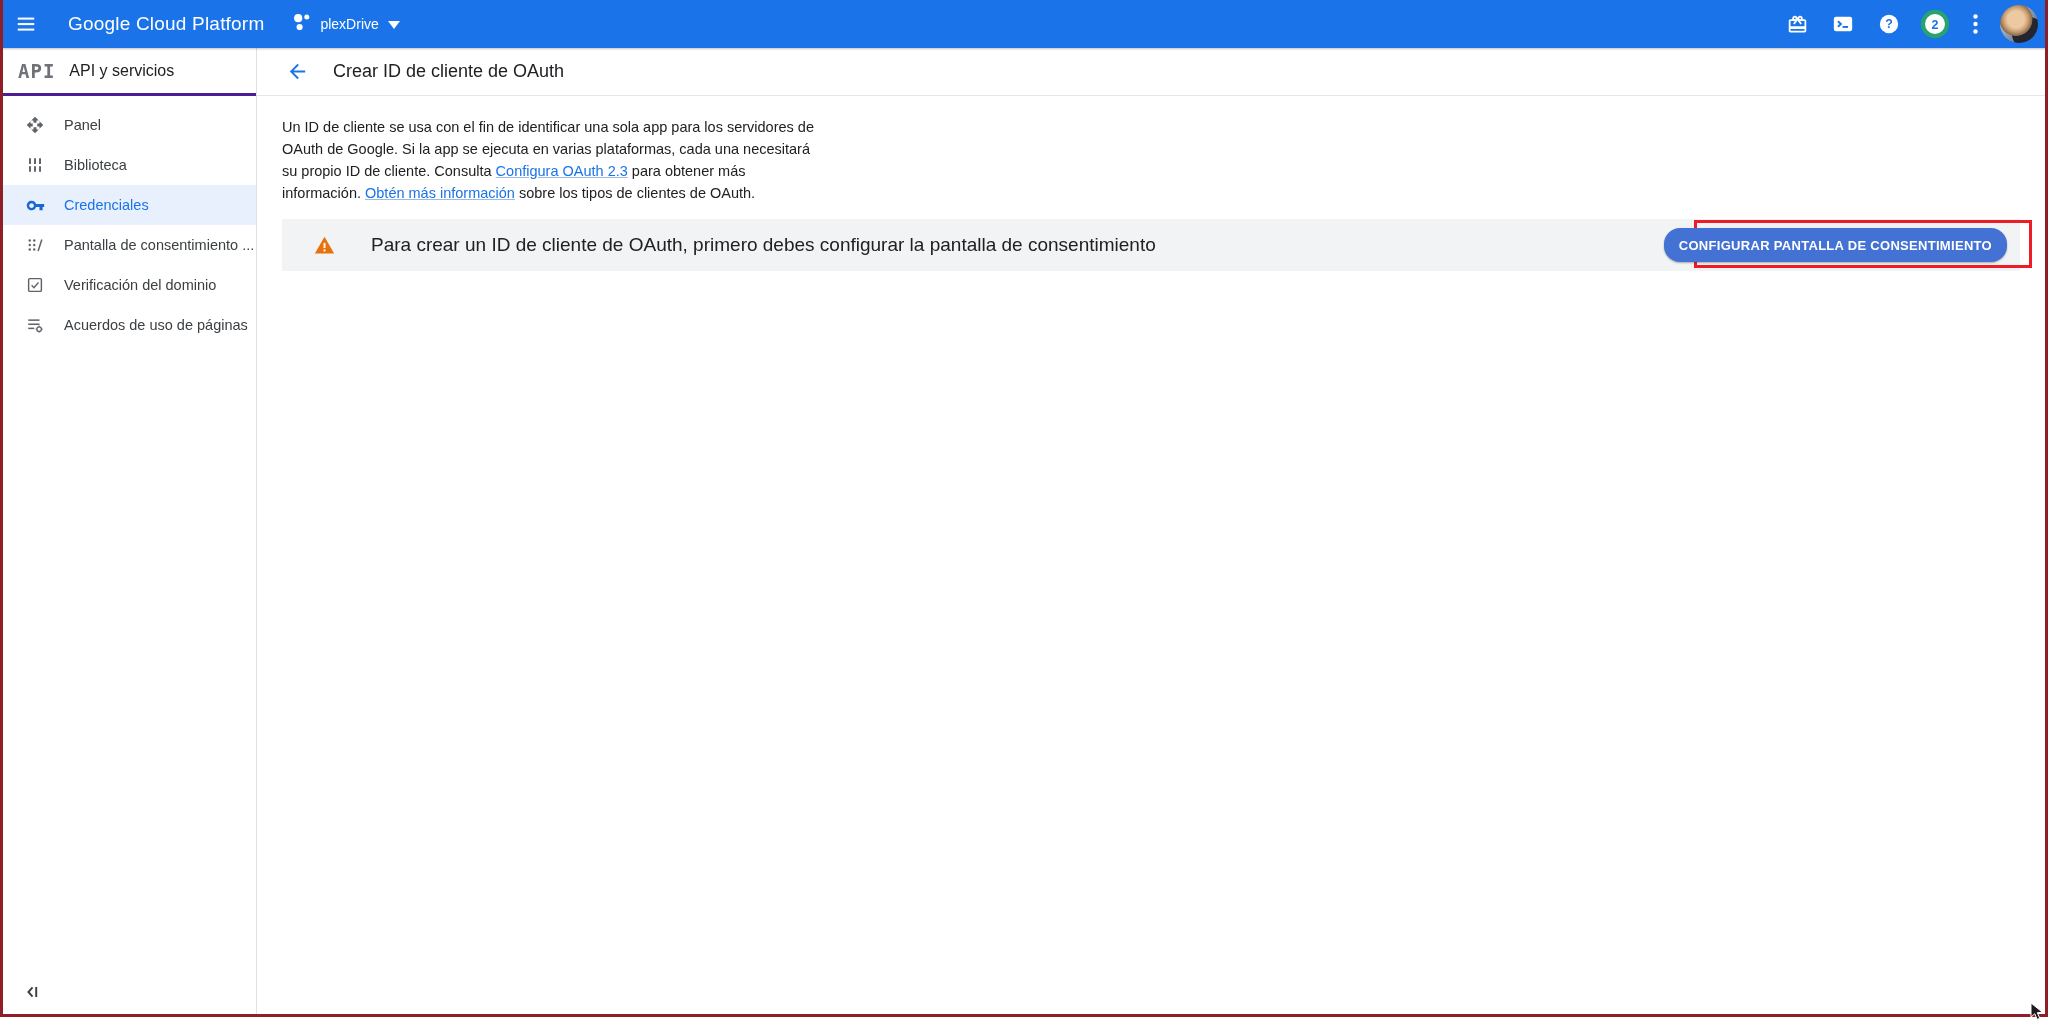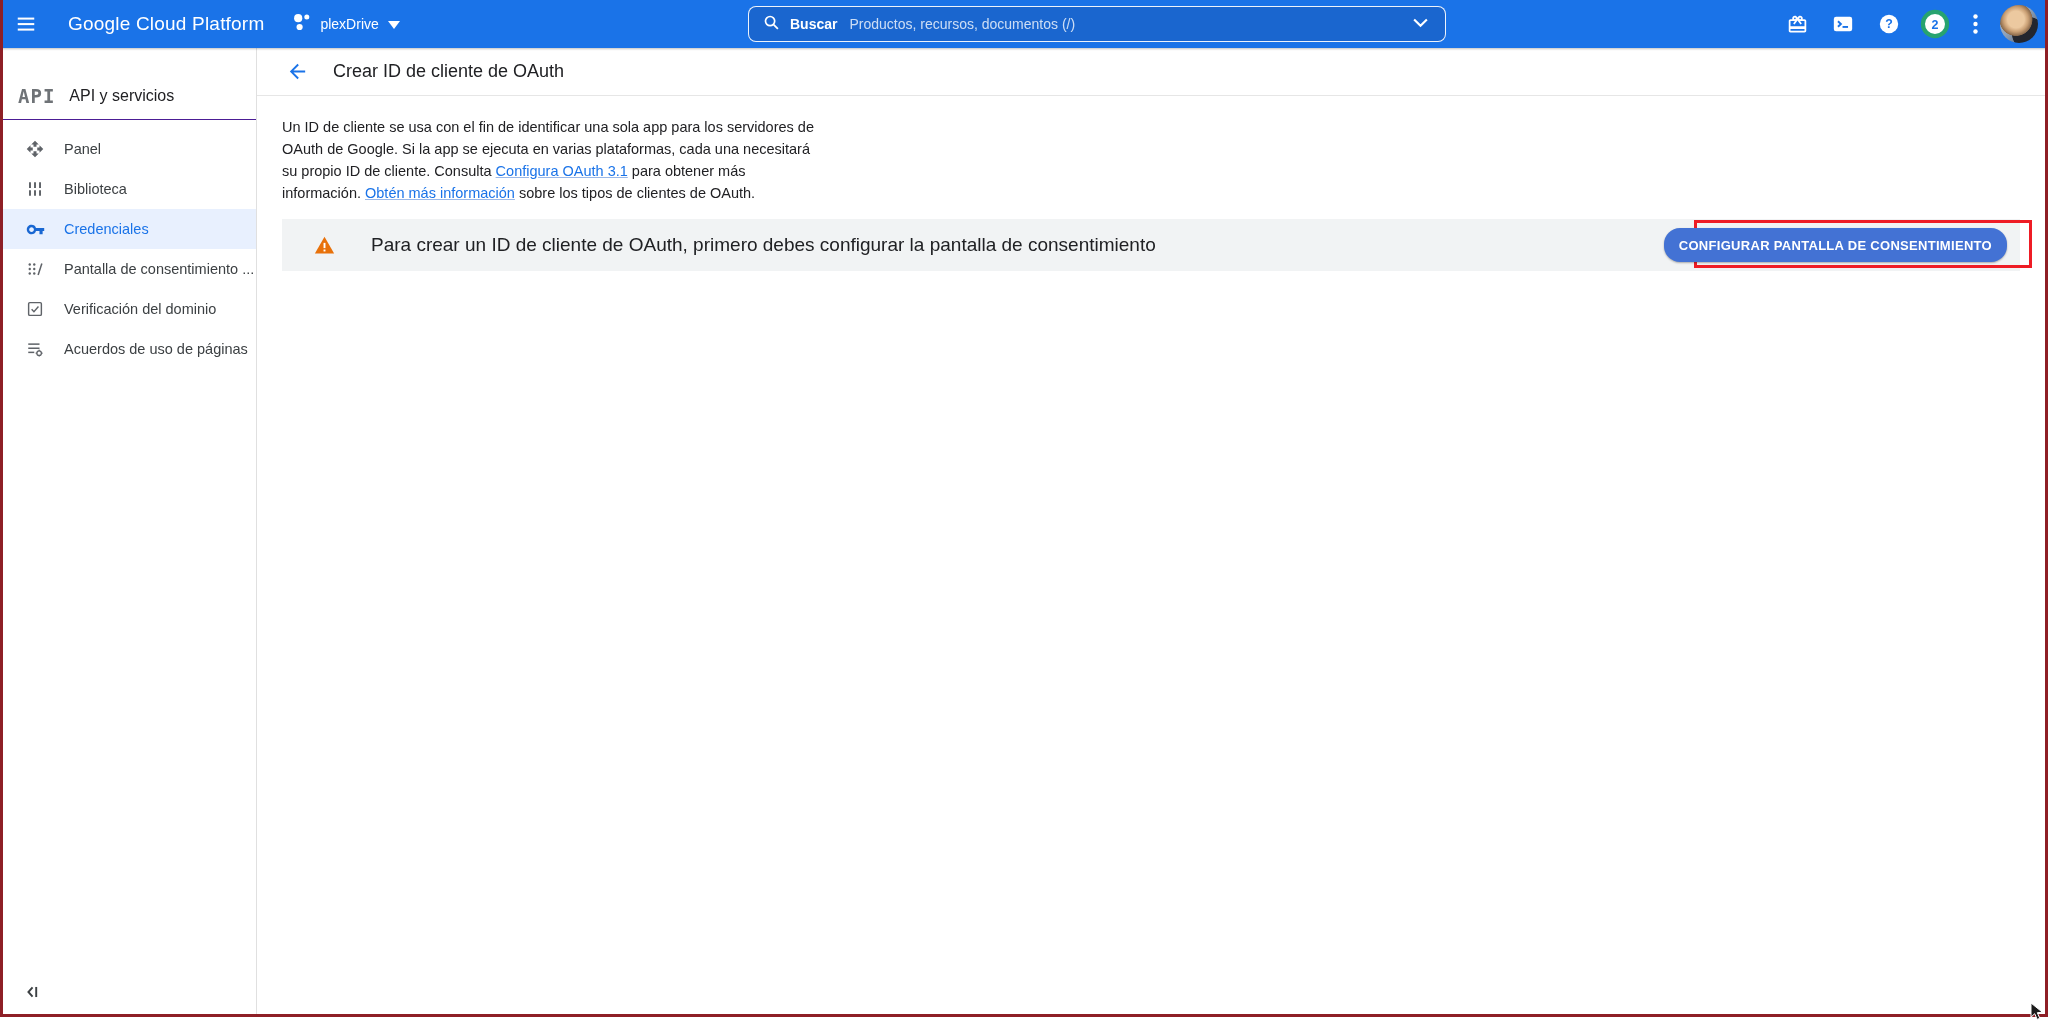--- a/index.html
+++ b/index.html
@@ -35,21 +35,21 @@
             background:
               radial-gradient(circle at 42% 38%, #ecc9a0 0 26%, #caa075 38%, #8a6a4c 50%, rgba(0,0,0,0) 52%),
               radial-gradient(circle at 75% 75%, #23262e 0 40%, rgba(0,0,0,0) 42%),
               linear-gradient(135deg,#b9c6d8 0%, #8fa3bb 45%, #4a4f5c 100%); }
 
   
   .body-row { position:absolute; left:0; top:48px; width:2048px; height:969px; display:flex; }
 
   
   .sidebar { width:257px; height:100%; background:#fff; border-right:1px solid #e0e0e0; position:relative; }
-  .side-head { height:48px; display:flex; align-items:center; padding-left:18px; border-bottom:1px solid #4c1d95;margin-top:24px; }
+  .side-head { height:48px; display:flex; align-items:center; padding-left:18px; border-bottom:3px solid #4c1d95; }
   .api-logo { font-family:"DejaVu Sans Mono", monospace; font-weight:bold; font-size:19px;
               color:#6f7377; letter-spacing:1px; }
   .side-title { font-size:16px; color:#212124; margin-left:14px; }
   .nav { padding-top:9px; }
   .nav-item { height:40px; display:flex; align-items:center; padding-left:25px; cursor:pointer; }
   .nav-item .nav-icon { width:20px; height:20px; display:flex; align-items:center; justify-content:center; }
   .nav-item .nav-label { font-size:14.5px; color:#3c4043; margin-left:19px; white-space:nowrap; }
   .nav-item.selected { background:#e8f0fe; }
   .nav-item.selected .nav-label { color:#1a73e8; }
   .collapse-btn { position:absolute; left:22px; bottom:10px; width:26px; height:26px; cursor:pointer; }
@@ -102,35 +102,20 @@
           </svg>
       </span>
       <span class="pname">plexDrive</span>
       <span class="caret">
         <svg width="12" height="8" viewBox="0 0 12 8" fill="#fff">
             <path d="M0 0h12L6 8z"></path>
           </svg>
       </span>
     </div>
 
-    <div class="searchbar">
-      <span>
-        <svg width="17" height="17" viewBox="0 0 24 24" fill="none" stroke="#fff" stroke-width="2.4">
-            <circle cx="10" cy="10" r="6.5"></circle>
-            <path d="M15 15l6 6"></path>
-          </svg>
-      </span>
-      <span class="s-label">Buscar</span>
-      <span class="s-ph">Productos, recursos, documentos (/)</span>
-      <span class="s-caret">
-        <svg width="17" height="12" viewBox="0 0 24 16" fill="none" stroke="#fff" stroke-width="3">
-            <path d="M3 3l9 9 9-9"></path>
-          </svg>
-      </span>
-    </div>
 
     <div class="topicons">
       <div class="tico">
         <svg width="21" height="21" viewBox="0 0 24 24" fill="#fff">
             <path d="M20 6h-2.18c.11-.31.18-.65.18-1 0-1.66-1.34-3-3-3-1.05 0-1.96.54-2.5 1.35l-.5.67-.5-.68C10.96 2.54 10.05 2 9 2 7.34 2 6 3.34 6 5c0 .35.07.69.18 1H4c-1.11 0-1.99.89-1.99 2L2 19c0 1.11.89 2 2 2h16c1.11 0 2-.89 2-2V8c0-1.11-.89-2-2-2zm-5-2c.55 0 1 .45 1 1s-.45 1-1 1-1-.45-1-1 .45-1 1-1zM9 4c.55 0 1 .45 1 1s-.45 1-1 1-1-.45-1-1 .45-1 1-1zm11 15H4v-2h16v2zm0-5H4V8h5.08L7 10.83 8.62 12 11 8.76l1-1.36 1 1.36L15.38 12 17 10.83 14.92 8H20v6z"></path>
           </svg>
       </div>
       <div class="tico">
         <svg width="22" height="22" viewBox="0 0 24 24">
             <rect x="2" y="4" width="20" height="16" rx="2.5" fill="#fff"></rect>
@@ -254,21 +239,21 @@
       <div class="main-head">
         <div class="back-btn">
           <svg width="23" height="23" viewBox="0 0 24 24" fill="#1a73e8">
               <path d="M20 11H7.8l5.6-5.6L12 4l-8 8 8 8 1.4-1.4L7.8 13H20v-2z"></path>
             </svg>
         </div>
         <div class="page-title">Crear ID de cliente de OAuth</div>
       </div>
 
       <div class="content">
-        <p class="intro"><span>Un ID de cliente se usa con el fin de identificar una sola app para los servidores de OAuth de Google. Si la app se ejecuta en varias plataformas, cada una necesitará su propio ID de cliente. Consulta </span><a>Configura OAuth 3.1</a><span> para obtener más información. </span><a>Obtén más información</a><span> sobre los tipos de clientes de OAuth.</span></p>
+        <p class="intro"><span>Un ID de cliente se usa con el fin de identificar una sola app para los servidores de OAuth de Google. Si la app se ejecuta en varias plataformas, cada una necesitará su propio ID de cliente. Consulta </span><a>Configura OAuth 2.3</a><span> para obtener más información. </span><a>Obtén más información</a><span> sobre los tipos de clientes de OAuth.</span></p>
 
         <div class="banner">
           <svg class="warn-ico" viewBox="0 0 24 24">
               <path d="M1 21h22L12 2 1 21z" fill="#e8710a"></path>
               <rect x="10.9" y="9" width="2.2" height="6" fill="#fff"></rect>
               <rect x="10.9" y="16.6" width="2.2" height="2.2" fill="#fff"></rect>
             </svg>
           <span class="banner-text">Para crear un ID de cliente de OAuth, primero debes configurar la pantalla de consentimiento</span>
           <div class="red-box"></div>
           <button class="consent-btn">CONFIGURAR PANTALLA DE CONSENTIMIENTO</button>

